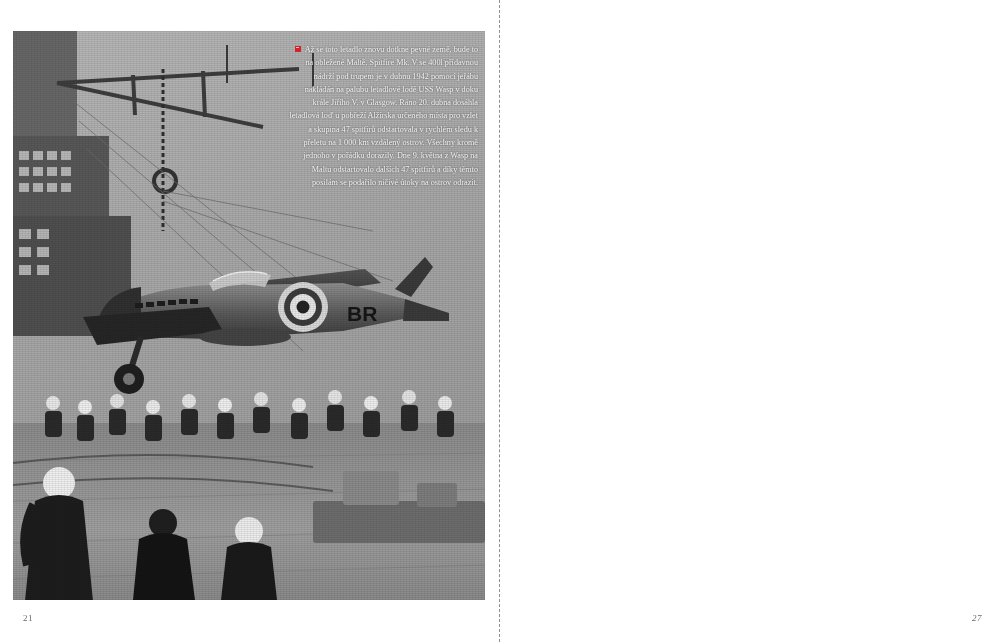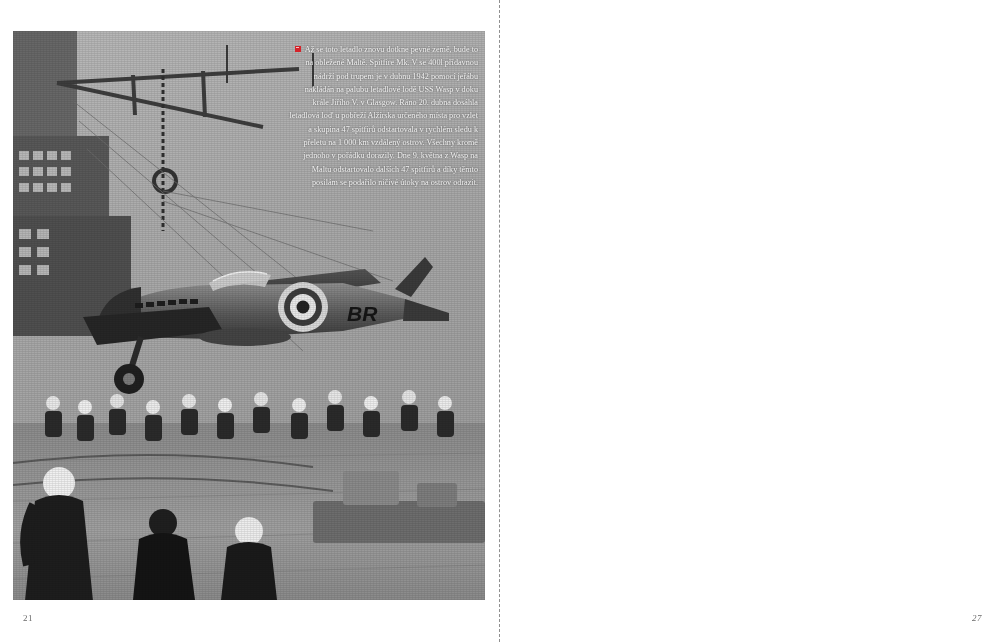--- a/index.html
+++ b/index.html
@@ -51,21 +51,20 @@
     letter-spacing: .5px;
   }
   .folio.l { left: 23px; }
   .folio.r { right: 17px; font-style: italic; }
 
   
   .photo {
     position: absolute;
     overflow: hidden;
     background: #0f766e;
-    font-style: italic;
   }
   .photo svg { display: block; width: 100%; height: 100%; }
 
   
   #photo-carrier { left: 13px; top: 31px; width: 472px; height: 569px; }
 
   
   .overlay-caption {
     position: absolute;
     left: 288px;

